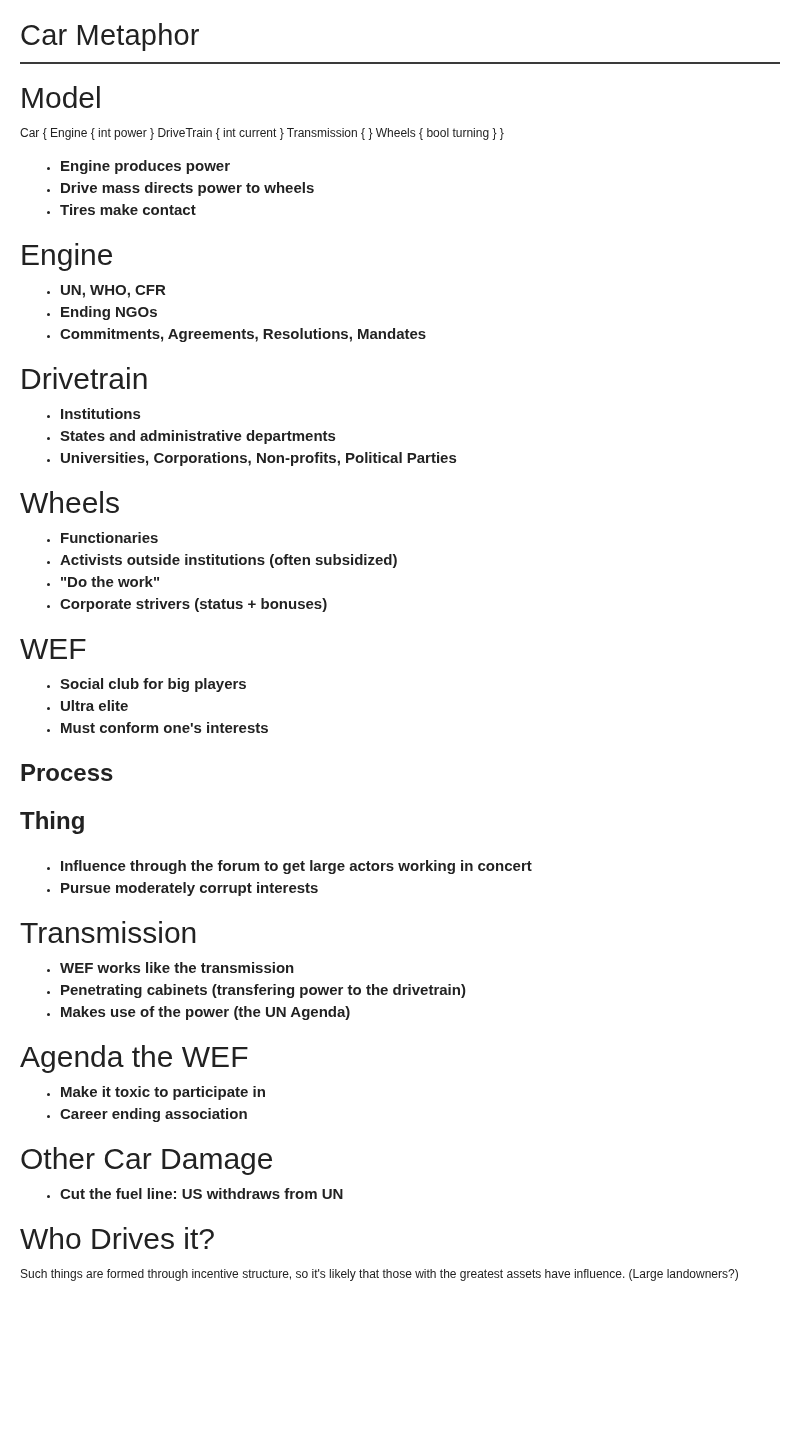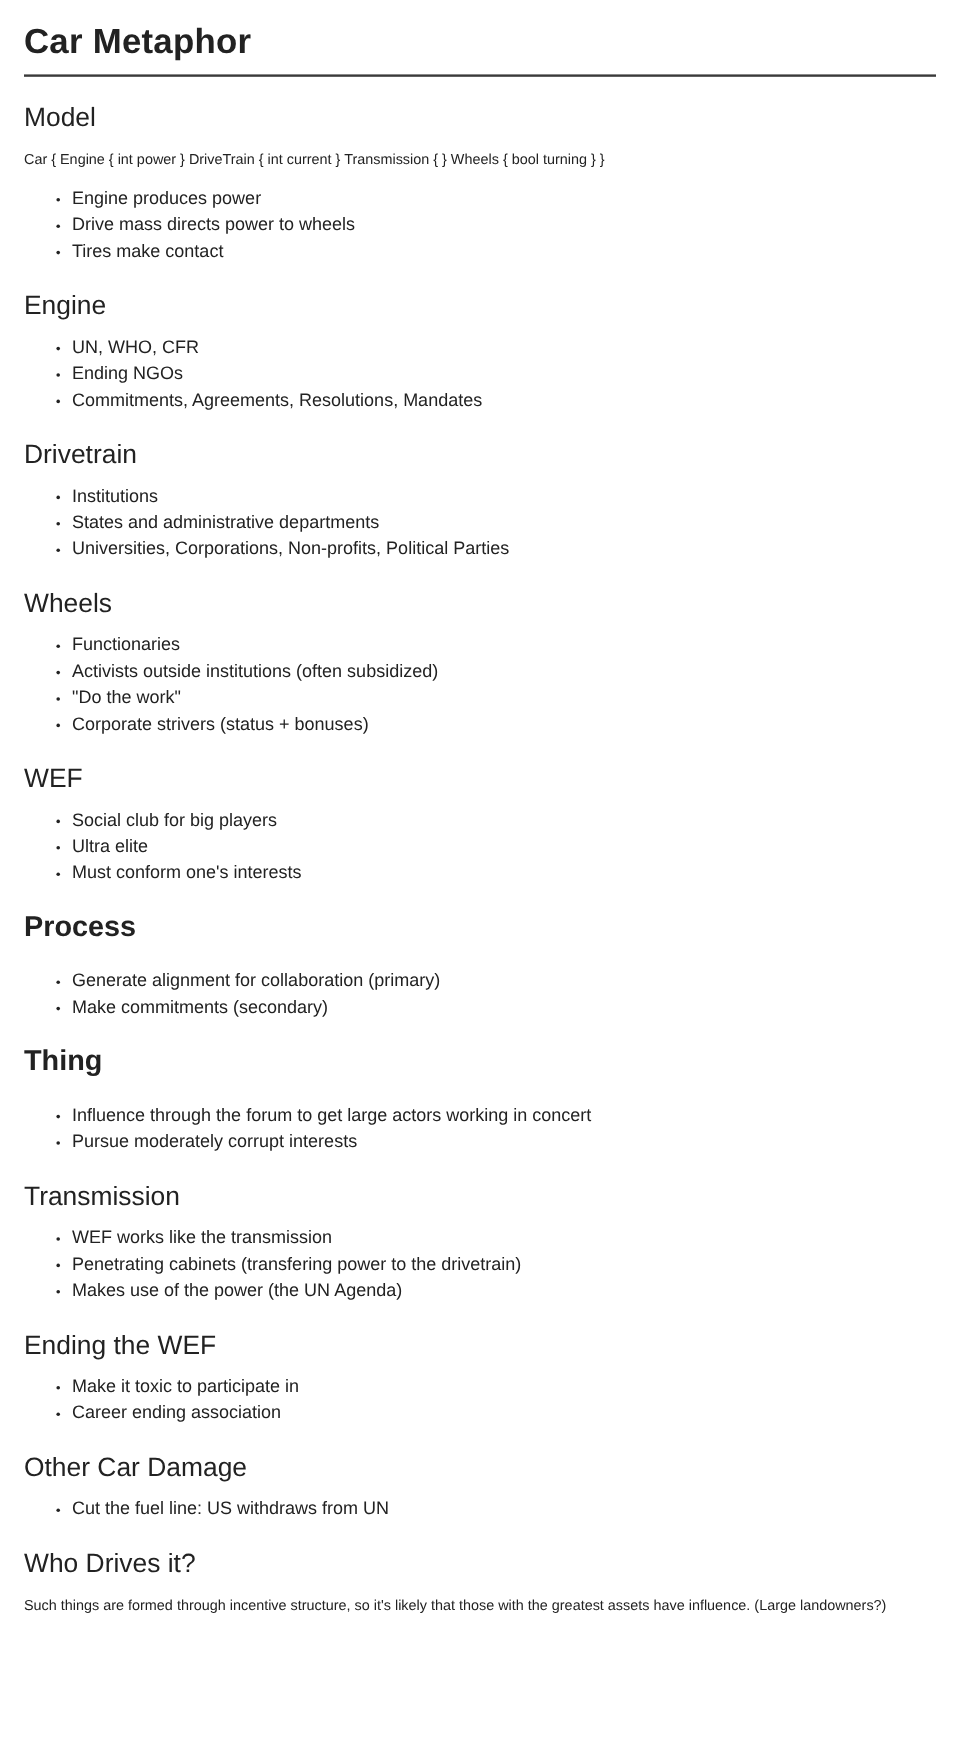--- a/index.html
+++ b/index.html
@@ -16,48 +16,49 @@
   body {
     font-family: "Liberation Sans", "DejaVu Sans", sans-serif;
     color: var(--text);
     width: 800px;
   }
   .doc {
     padding: 18px 20px 24px 20px;
   }
   h1.page-title {
     font-size: 29px;
-    font-weight: 700;
+    font-weight: 400;
     line-height: 34px;
     margin: 0;
     padding: 0 0 10px 0;
     border-bottom: 2px solid var(--rule);
     color: var(--text);
     letter-spacing: 0.2px;
   }
   h2.h2 {
-    font-size: 22px;
+    font-size: 30px;
     font-weight: 400;
     line-height: 27px;
     margin: 20px 0 11px 0;
     color: var(--text);
   }
   p.para {
     font-size: 12px;
     line-height: 22px;
     margin: 11px 0;
   }
   ul.bullets {
     margin: 11px 0;
     padding: 0 0 0 40px;
     list-style: disc outside;
   }
   ul.bullets li {
     font-size: 15px;
     line-height: 22px;
+    font-weight: bold;
   }
   ul.bullets li::marker {
     font-size: 11px;
     color: var(--text);
   }
 </style>
 </head>
 <body>
 
 <main class="doc">
@@ -111,24 +112,20 @@
     <ul class="bullets">
           <li>Social club for big players</li>
           <li>Ultra elite</li>
           <li>Must conform one's interests</li>
         </ul>
   </section>
 
   <section>
     <h2 class="sec-heading h3">Process</h2>
 
-    <ul class="bullets">
-          <li>Generate alignment for collaboration (primary)</li>
-          <li>Make commitments (secondary)</li>
-        </ul>
   </section>
 
   <section>
     <h2 class="sec-heading h3">Thing</h2>
 
     <ul class="bullets">
           <li>Influence through the forum to get large actors working in concert</li>
           <li>Pursue moderately corrupt interests</li>
         </ul>
   </section>
@@ -137,21 +134,21 @@
     <h2 class="sec-heading h2">Transmission</h2>
 
     <ul class="bullets">
           <li>WEF works like the transmission</li>
           <li>Penetrating cabinets (transfering power to the drivetrain)</li>
           <li>Makes use of the power (the UN Agenda)</li>
         </ul>
   </section>
 
   <section>
-    <h2 class="sec-heading h2">Ending the WEF</h2>
+    <h2 class="sec-heading h2">Agenda the WEF</h2>
 
     <ul class="bullets">
           <li>Make it toxic to participate in</li>
           <li>Career ending association</li>
         </ul>
   </section>
 
   <section>
     <h2 class="sec-heading h2">Other Car Damage</h2>
 

